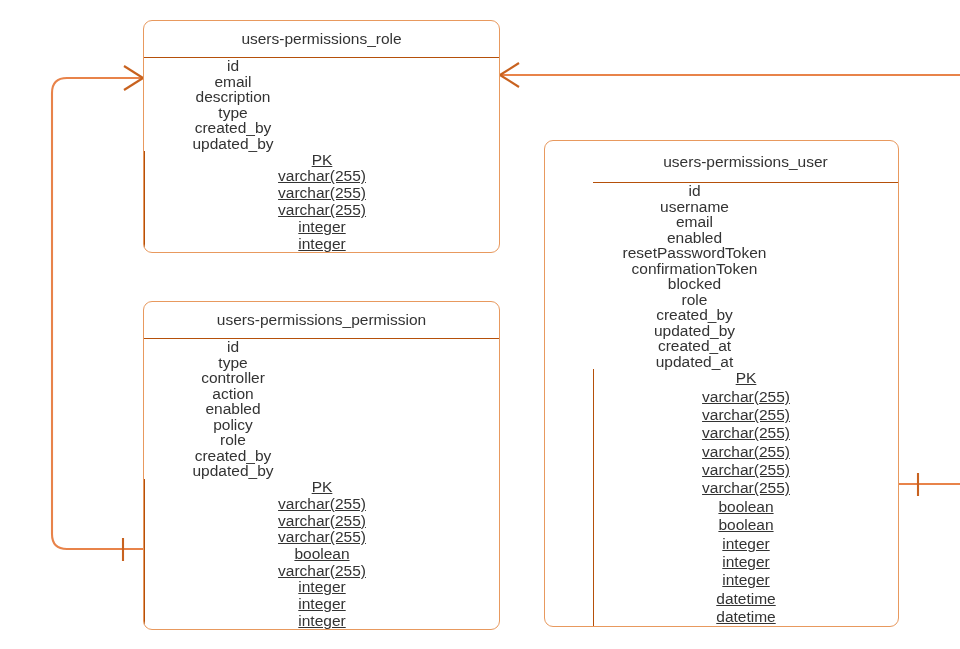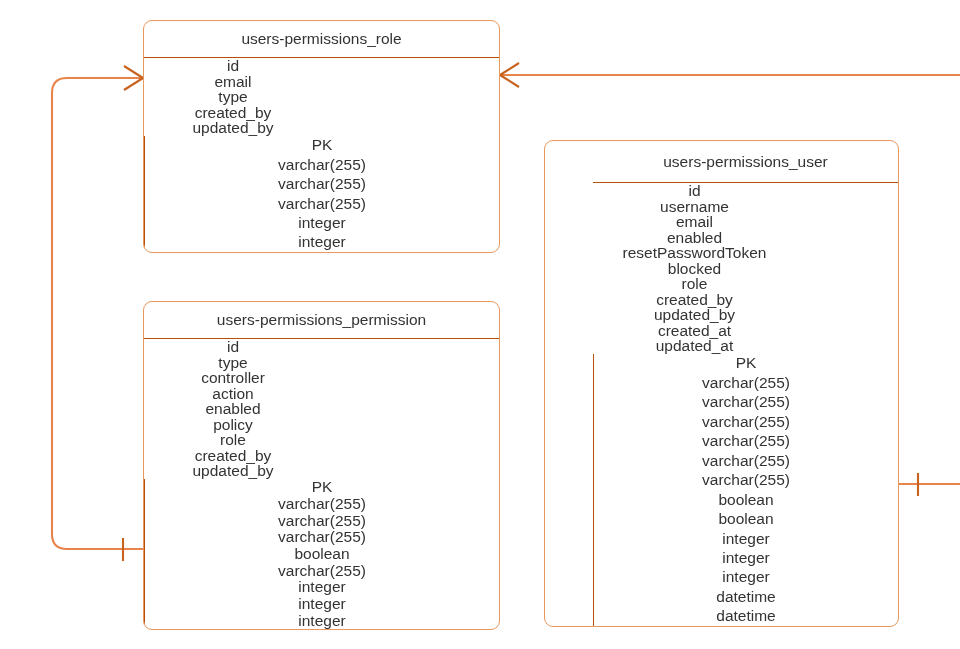--- a/index.html
+++ b/index.html
@@ -64,20 +64,21 @@
     display: flex;
     flex-direction: column;
     justify-content: space-around;
   }
   .col-field {
     flex: 0 0 auto;
   }
   .col-type {
     flex: 1 1 auto;
     border-left: 1.6px solid #b5500a;
+    text-decoration: underline;
   }
   .cell {
     display: flex;
     align-items: center;
     justify-content: center;
     text-align: center;
     font-size: 15.5px;
     line-height: 1;
     color: #333333;
     white-space: nowrap;
@@ -113,20 +114,21 @@
     </g>
   </svg>
 
   <div id="entities">
       <div class="entity" style="left: 110px; top: 20px; width: 357px; height: 233px;">
         <div class="entity-title" style="height: 37px;">users-permissions_role</div>
         <div class="entity-body">
           <div class="col col-field" style="width: 178px;">
             <div class="cell">id</div>
             <div class="cell">email</div>
+            <div class="cell">description</div>
             <div class="cell">type</div>
             <div class="cell">created_by</div>
             <div class="cell">updated_by</div>
           </div>
           <div class="col col-type">
             <div class="cell">PK</div>
             <div class="cell">varchar(255)</div>
             <div class="cell">varchar(255)</div>
             <div class="cell">varchar(255)</div>
             <div class="cell">integer</div>
@@ -163,20 +165,21 @@
       </div>
       <div class="entity" style="left: 511px; top: 140px; width: 355px; height: 487px; padding-left: 48px;">
         <div class="entity-title" style="height: 42px;">users-permissions_user</div>
         <div class="entity-body">
           <div class="col col-field" style="width: 203px;">
             <div class="cell">id</div>
             <div class="cell">username</div>
             <div class="cell">email</div>
             <div class="cell">enabled</div>
             <div class="cell">resetPasswordToken</div>
+            <div class="cell">confirmationToken</div>
             <div class="cell">blocked</div>
             <div class="cell">role</div>
             <div class="cell">created_by</div>
             <div class="cell">updated_by</div>
             <div class="cell">created_at</div>
             <div class="cell">updated_at</div>
           </div>
           <div class="col col-type">
             <div class="cell">PK</div>
             <div class="cell">varchar(255)</div>

